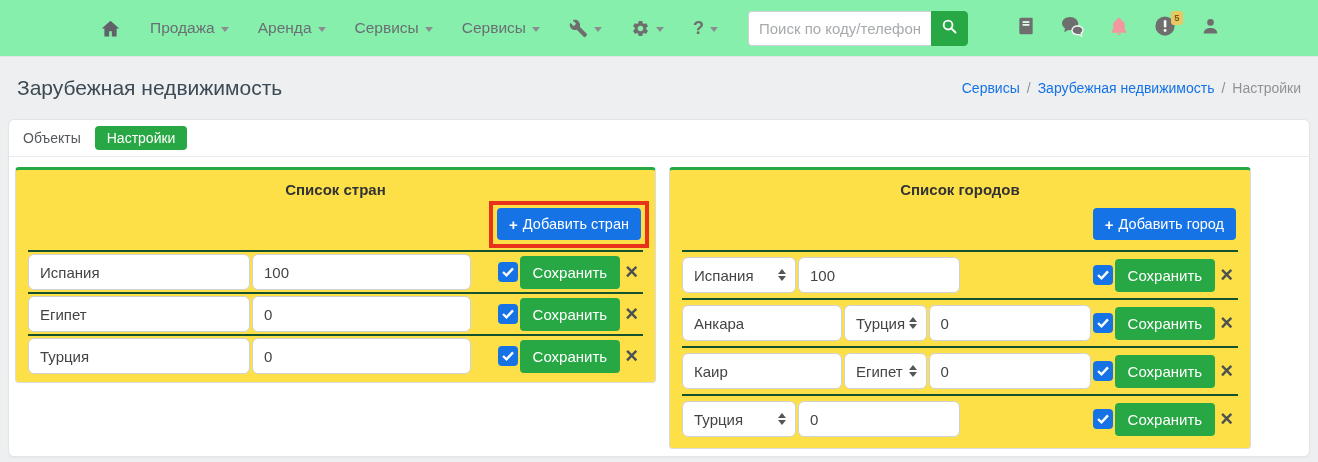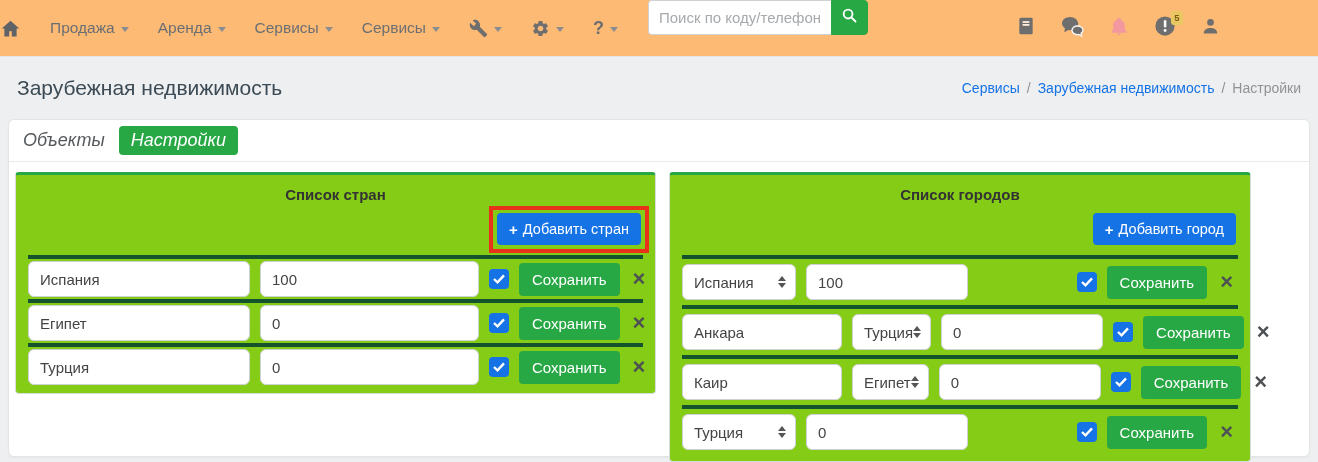--- a/index.html
+++ b/index.html
@@ -7,22 +7,22 @@
     --yellow:#e9c864; --icon-gray:#6e6e6e; --border:#d9dcde;
   }
   *{box-sizing:border-box; margin:0; padding:0;}
   html,body{width:1318px; height:462px; overflow:hidden;}
   body{
     font-family:"Liberation Sans", sans-serif;
     background:#edeff1; color:#333;
   }
   
   .navbar{
-    height:57px; background:#fdba74; border-bottom:1px solid #e3e5e6;
-    display:flex; 
+    height:57px; background:#86efac; border-bottom:1px solid #e3e5e6;
+    display:flex; align-items:center; padding-left:100px;
   }
   .nav-left{display:flex; align-items:center; gap:29px;}
   .nav-item{
     display:flex; align-items:center; gap:6px; color:#6b6f73;
     font-size:15.5px; cursor:pointer; white-space:nowrap;
   }
   .nav-item svg{display:block;}
   .caret{
     width:0;height:0;border-left:4px solid transparent;
     border-right:4px solid transparent;border-top:5px solid #8a8d90;
@@ -59,46 +59,46 @@
   .page-title{font-size:21px; color:#3b4a54; font-weight:400;}
   .breadcrumb{font-size:14px; color:#8f9396; display:flex; gap:7px; align-items:center;}
   .breadcrumb a{color:var(--blue); text-decoration:none; cursor:pointer;}
   .crumb-sep{color:#8f9396;}
   
   .card{
     margin:0 8px; background:#fff; border:1px solid #e2e4e5; border-radius:6px;
     box-shadow:0 1px 2px rgba(0,0,0,.04); height:338px;
   }
   .tabs{display:flex; align-items:center; gap:14px; padding:6px 14px; border-bottom:1px solid #e8eaeb;}
-  .tab{font-size:18px; color:#55595c; cursor:pointer; padding:4px 0;font-style:italic;}
+  .tab{font-size:14px; color:#55595c; cursor:pointer; padding:4px 0;}
   .tab.active{
     background:var(--green); color:#fff; padding:4px 12px; border-radius:4px;
   }
   .panels{display:flex; gap:13px; padding:10px 6px 26px 6px; align-items:flex-start;}
   .panel{
     border:1px solid var(--border); border-top:3px solid var(--green);
-    border-radius:4px; padding:8px 12px 6px 12px; background:#84cc16;
+    border-radius:4px; padding:8px 12px 6px 12px; background:#fde047;
   }
   .panel-countries{width:641px;}
   .panel-cities{width:582px;}
   .panel-title{text-align:center; font-size:15px; font-weight:bold; color:#333; padding:3px 0 8px;}
   .addrow{display:flex; justify-content:flex-end; padding:2px 2px 10px 0;}
   .btn-add{
     background:var(--blue); color:#fff; border:none; border-radius:4px;
     font-family:"Liberation Sans", sans-serif; font-size:14.5px;
     padding:8px 12px; cursor:pointer; display:flex; align-items:center; gap:5px;
   }
   .btn-add .plus{font-weight:bold; font-size:15px; line-height:1;}
   .annotated{position:relative;}
   .red-frame{
     position:absolute; left:-8px; right:-8px; top:-7px; bottom:-8px;
     border:4px solid var(--red); pointer-events:none;
   }
   .row{
-    display:flex; align-items:center; gap:10px; border-top:4px solid #14532d;
+    display:flex; align-items:center; gap:2px; border-top:2px solid #14532d;
   }
   .panel-countries .row{padding:2px 0;}
   .panel-cities .row{padding:5px 0;}
   .txt{
     height:36px; border:1px solid #cfd2d4; border-radius:6px; padding:0 11px;
     font-family:"Liberation Sans", sans-serif; font-size:15px; color:#444;
     background:#fff; outline:none;
   }
   .panel-countries .txt-name{width:222px;}
   .panel-countries .txt-val{width:219px;}

